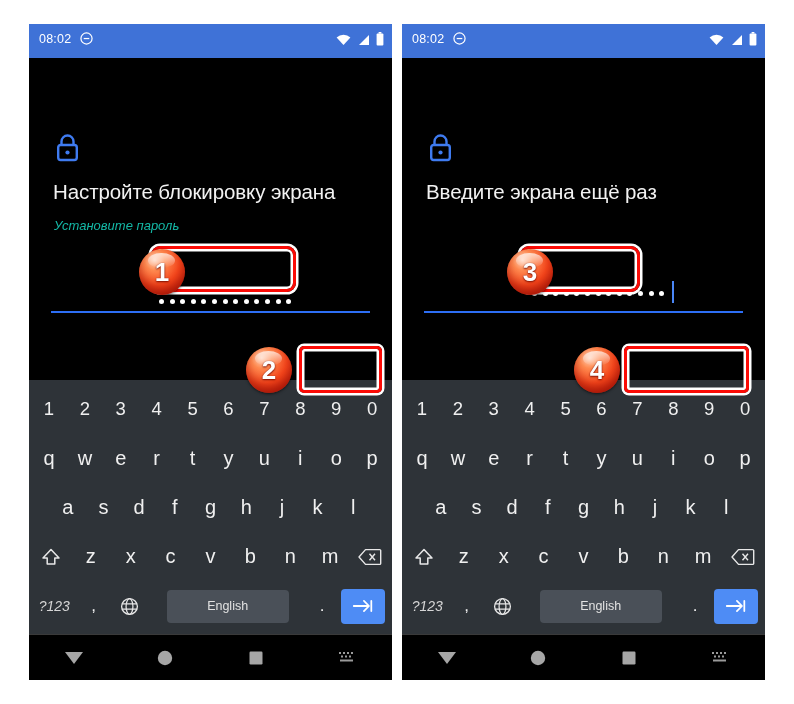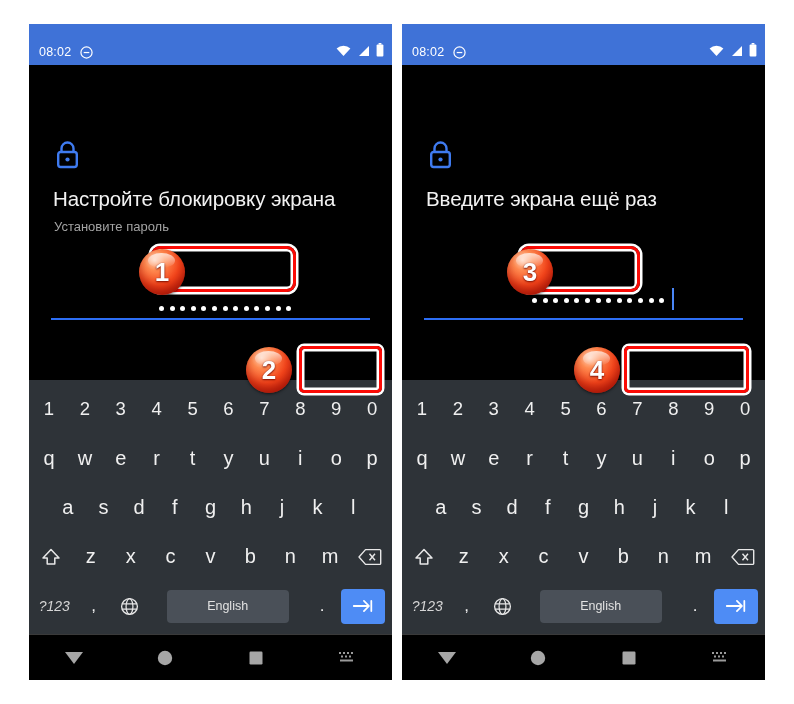--- a/index.html
+++ b/index.html
@@ -35,22 +35,22 @@
     background: #000000;
     overflow: hidden;
     flex: 0 0 363px;
   }
 
   
   .statusbar {
     height: 26px;
     background: #3f72d7;
     display: flex;
-    align-items: center;
-    padding: 15px 8px 0 10px;
+    align-items: flex-start;
+    padding: 8px 8px 0 10px;
     color: #ffffff;
   }
   .sb-time {
     font-size: 12.5px;
     letter-spacing: .2px;
     color: #ffffff;
   }
   .sb-dnd {
     margin-left: 9px;
     display: inline-flex;
@@ -79,23 +79,24 @@
     left: 24px;
     top: 122px;
     font-size: 20.5px;
     color: #f2f2f2;
     white-space: nowrap;
     letter-spacing: -0.1px;
   }
   .subtitle {
     position: absolute;
     left: 25px;
-    top: 154px;
+    top: 160px;
     font-size: 13px;
-    color: #a3a3a3;
+    color: #14b8a6;
+    font-style: italic;
   }
 
   
   .pw-wrap {
     position: absolute;
     left: 22px;
     top: 215px;
     width: 319px;
     height: 40px;
   }

